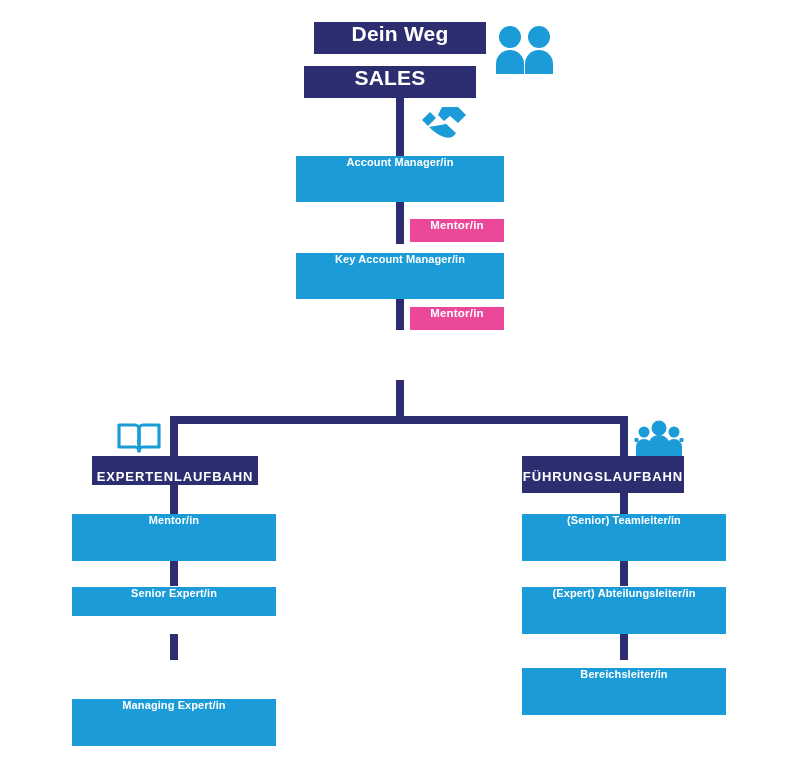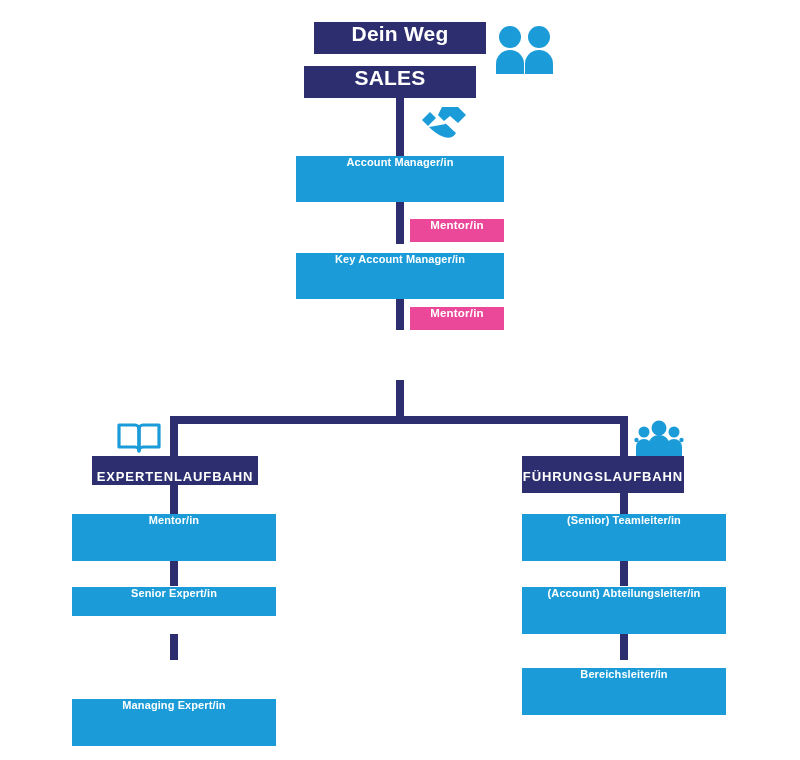--- a/index.html
+++ b/index.html
@@ -185,20 +185,20 @@
   </div>
 
   <div class="conn" style="left:620px; top:560px; width:8px; height:26px;"></div>
   <div class="conn" style="left:620px; top:634px; width:8px; height:26px;"></div>
 
   <div class="box box-blue role-box" style="left:522px; top:514px; width:204px; height:47px;">
     <span>(Senior) Teamleiter/in</span>
   </div>
 
   <div class="box box-blue role-box" style="left:522px; top:587px; width:204px; height:47px;">
-    <span>(Account) Abteilungsleiter/in</span>
+    <span>(Expert) Abteilungsleiter/in</span>
   </div>
 
   <div class="box box-blue role-box" style="left:522px; top:661px; width:204px; height:47px;margin-top:7px;">
     <span>Bereichsleiter/in</span>
   </div>
 
 </div>
 
 </body></html>

